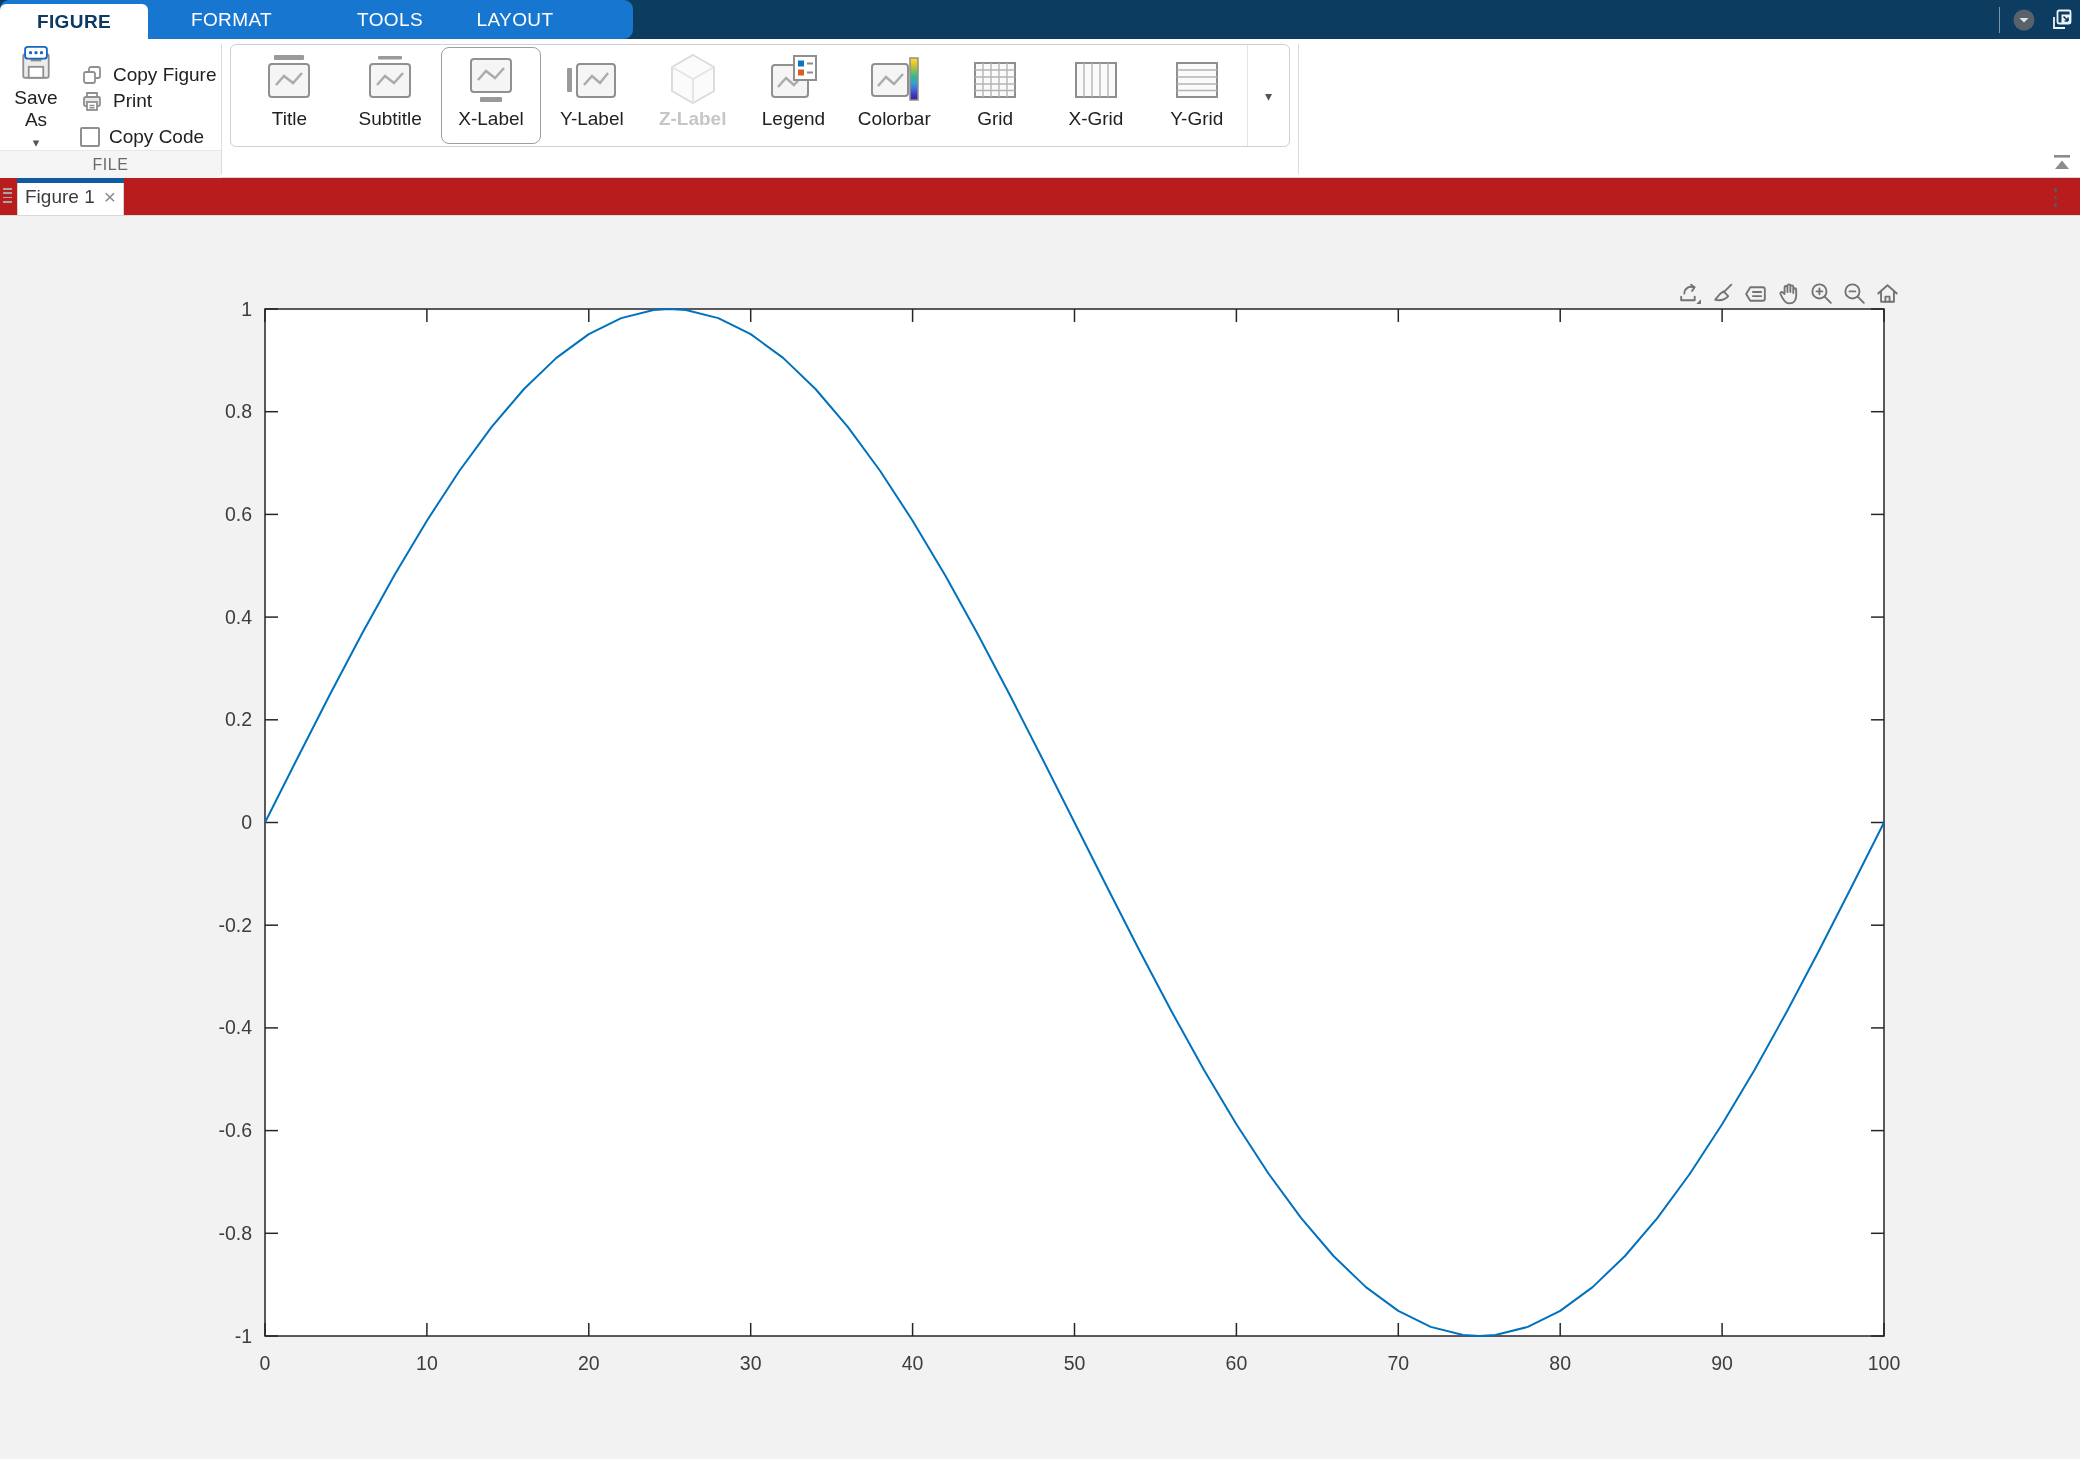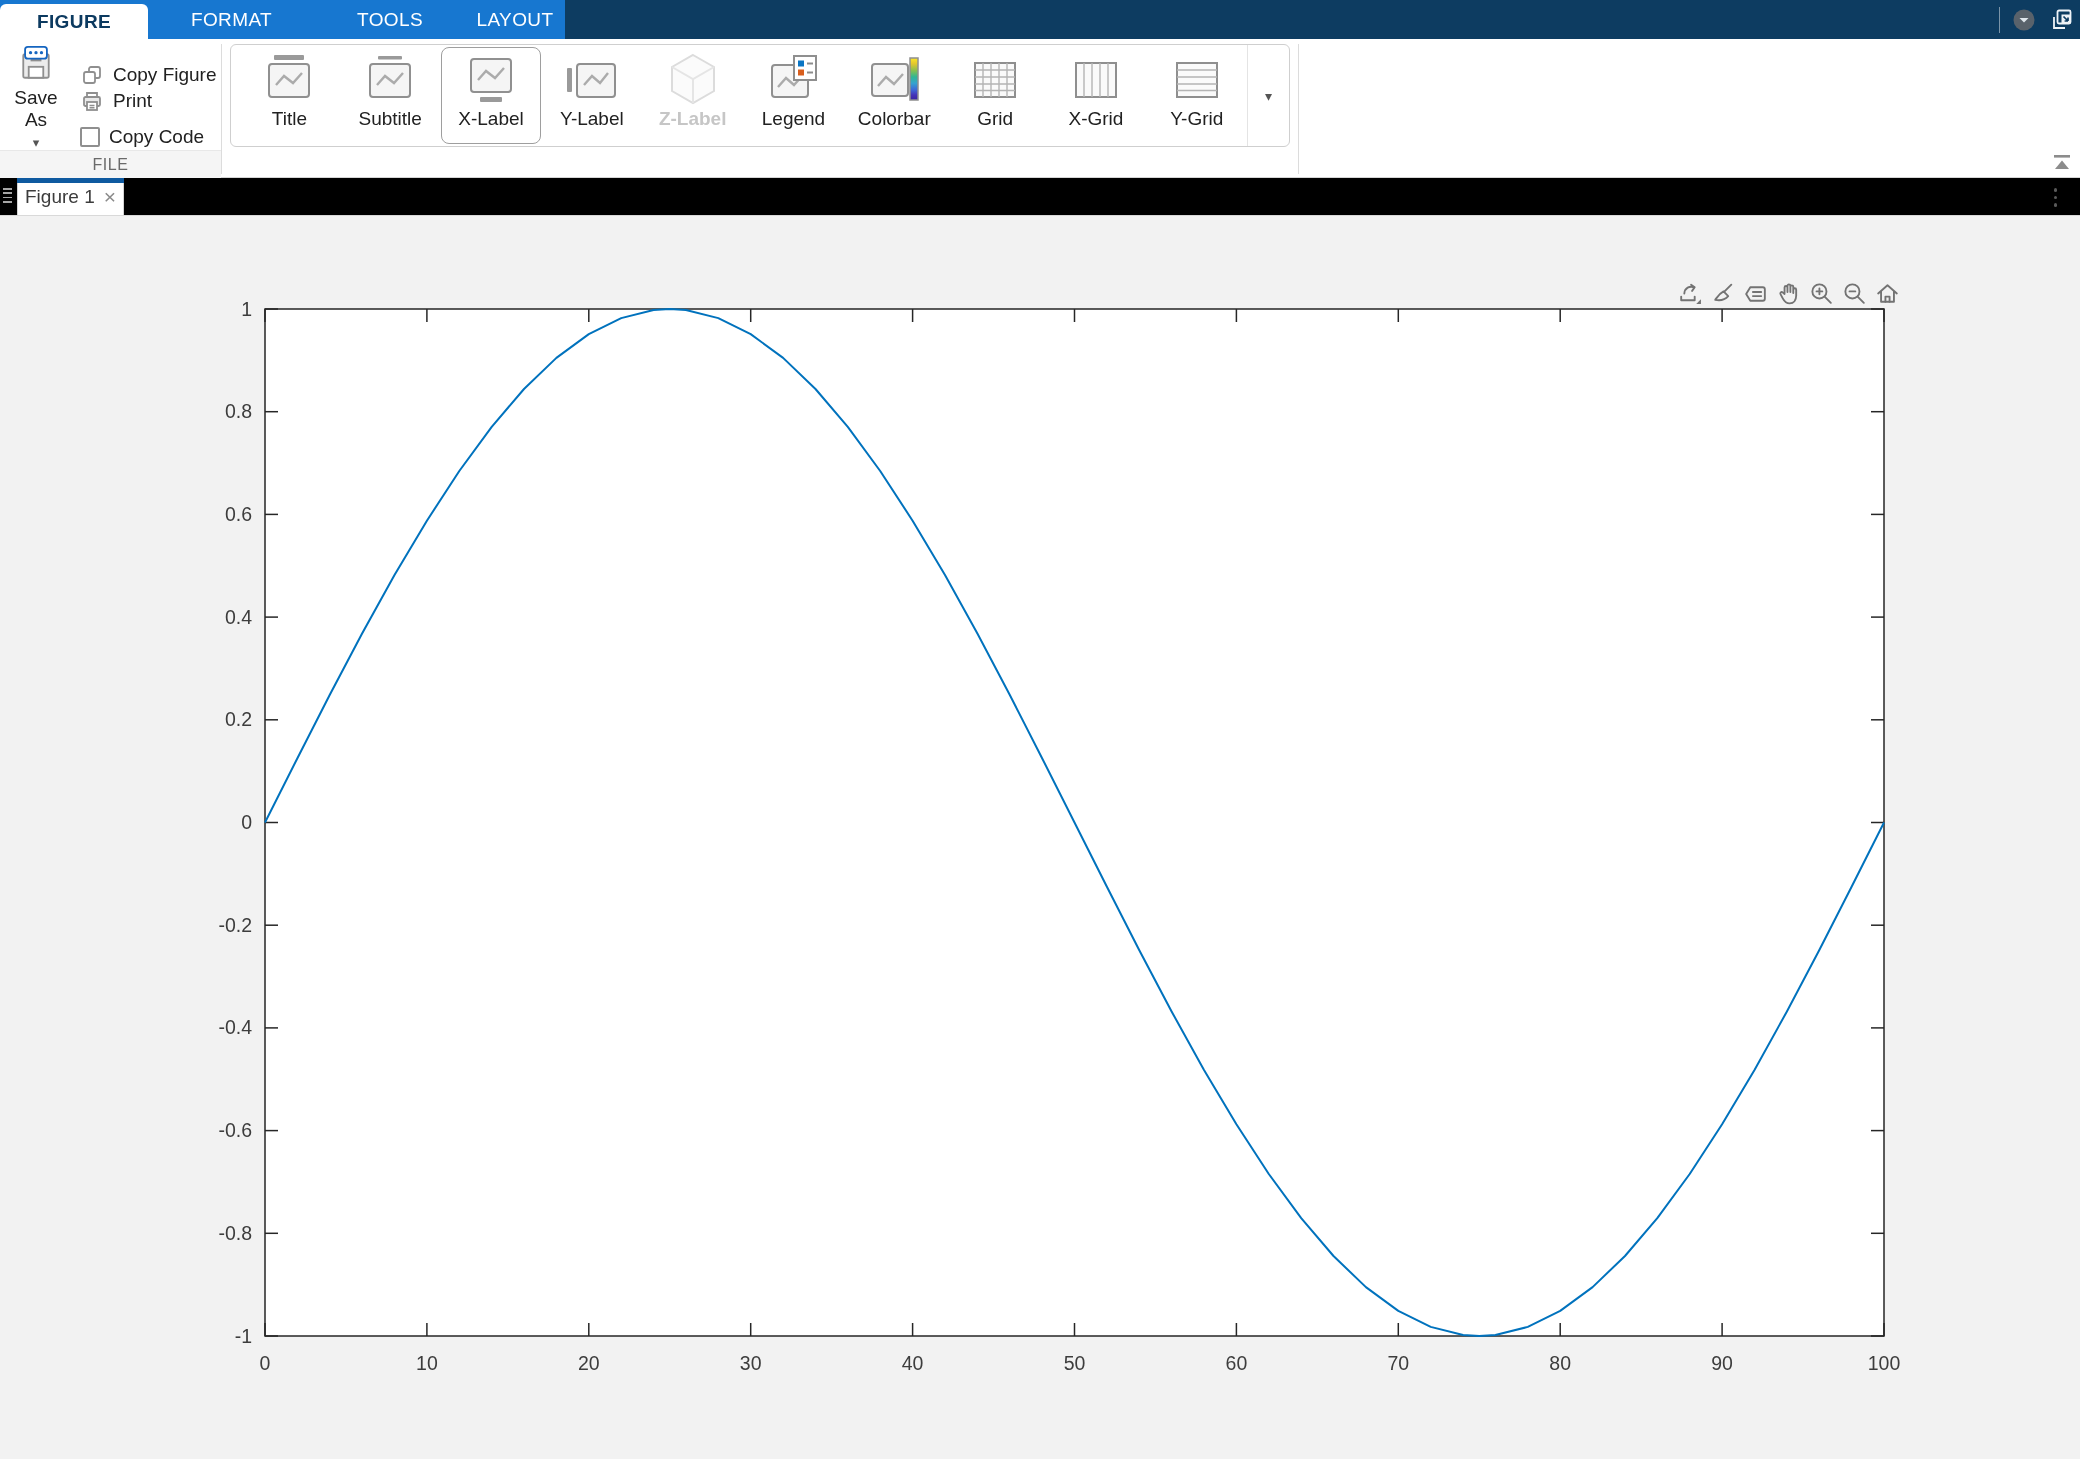--- a/index.html
+++ b/index.html
@@ -2,21 +2,21 @@
 <html><head>
 <meta charset="utf-8">
 <style>
   * { margin:0; padding:0; box-sizing:border-box; }
   html,body { width:2080px; height:1459px; overflow:hidden; }
   body { font-family:"Liberation Sans","DejaVu Sans",sans-serif; background:#f2f2f2; }
   #app { position:relative; width:2080px; height:1459px; background:#f2f2f2; }
 
   
   .titlebar { position:absolute; left:0; top:0; width:2080px; height:39px; background:#0d3c61; }
-  .tabs-strip { position:absolute; left:0; top:0; width:565px; height:39px; background:#1777d0; display:flex; }
+  .tabs-strip { position:absolute; left:0; top:0; width:633px; height:39px; background:#1777d0; display:flex;border-radius:9px; }
   .ts-tab { height:39px; display:flex; align-items:center; justify-content:center; color:#ffffff; font-size:19px; letter-spacing:.4px; cursor:default; }
   .ts-tab.active { background:#ffffff; color:#0c3a60; height:35px; margin-top:4px; border-radius:6px 6px 0 0; font-weight:bold; }
   .tb-right { position:absolute; right:6px; top:0; height:39px; display:flex; align-items:center; gap:12px; }
   .tb-sep { width:1px; height:26px; background:rgba(255,255,255,.45); }
 
   
   .ribbon { position:absolute; left:0; top:39px; width:2080px; height:139px; background:#ffffff; border-bottom:1px solid #d5d5d5; }
   .rib-divider { position:absolute; top:5px; width:1px; height:130px; background:#dcdcdc; }
   .section-strip { position:absolute; bottom:0; left:0; height:28px; width:100%; background:#f5f5f5; border-top:1px solid #e8e8e8; display:flex; align-items:center; justify-content:center; font-size:16px; color:#6a6a6a; letter-spacing:.6px; }
 
@@ -31,21 +31,21 @@
   .labels-section { position:absolute; left:222px; top:0; width:1076px; height:139px; }
   .gallery { position:absolute; left:8px; top:5px; width:1060px; height:103px; background:#fff; border:1px solid #cfcfcf; border-radius:6px; display:flex; align-items:center; padding-left:8px; }
   .gcell { width:101px; height:97px; display:flex; flex-direction:column; align-items:center; justify-content:flex-start; padding-top:4px; border:1px solid transparent; border-radius:8px; cursor:default; }
   .gcell .glabel { font-size:19px; color:#212121; margin-top:0px; }
   .gcell.selected { border-color:#9e9e9e; background:#fff; }
   .gcell.disabled .glabel { color:#c6c6c6;font-weight:bold; }
   .gdrop { margin-left:auto; width:42px; height:101px; border-left:1px solid #e4e4e4; display:flex; align-items:center; justify-content:center; color:#555; font-size:14px; }
   .collapse-btn { position:absolute; right:6px; bottom:4px; width:24px; height:20px; }
 
   
-  .tabbar { position:absolute; left:0; top:178px; width:2080px; height:38px; background:#000000; border-bottom:1px solid #d9d9d9; }
+  .tabbar { position:absolute; left:0; top:178px; width:2080px; height:38px; background:#b91c1c; border-bottom:1px solid #d9d9d9; }
   .grip { position:absolute; left:3px; top:10px; display:flex; flex-direction:column; gap:2.5px; }
   .grip i { display:block; width:9px; height:1.8px; background:#a6a6a6; }
   .doc-tab { position:absolute; left:17px; top:0; width:107px; height:37px; background:#ffffff; border-left:1px solid #d4d4d4; border-right:1px solid #d4d4d4; display:flex; align-items:center; justify-content:center; gap:9px; }
   .doc-accent { position:absolute; left:-1px; right:-1px; top:0; height:5px; background:#0f5aa0; }
   .doc-tab .dlabel { font-size:19px; color:#3c3c3c; }
   .doc-tab .dclose { font-size:21px; color:#8a8a8a; line-height:20px; }
   .kebab { position:absolute; right:20px; top:7px; display:flex; flex-direction:column; gap:4px; padding:3px; }
   .kebab i { width:3.5px; height:3.5px; border-radius:50%; background:#5a5a5a; display:block; }
 
   

